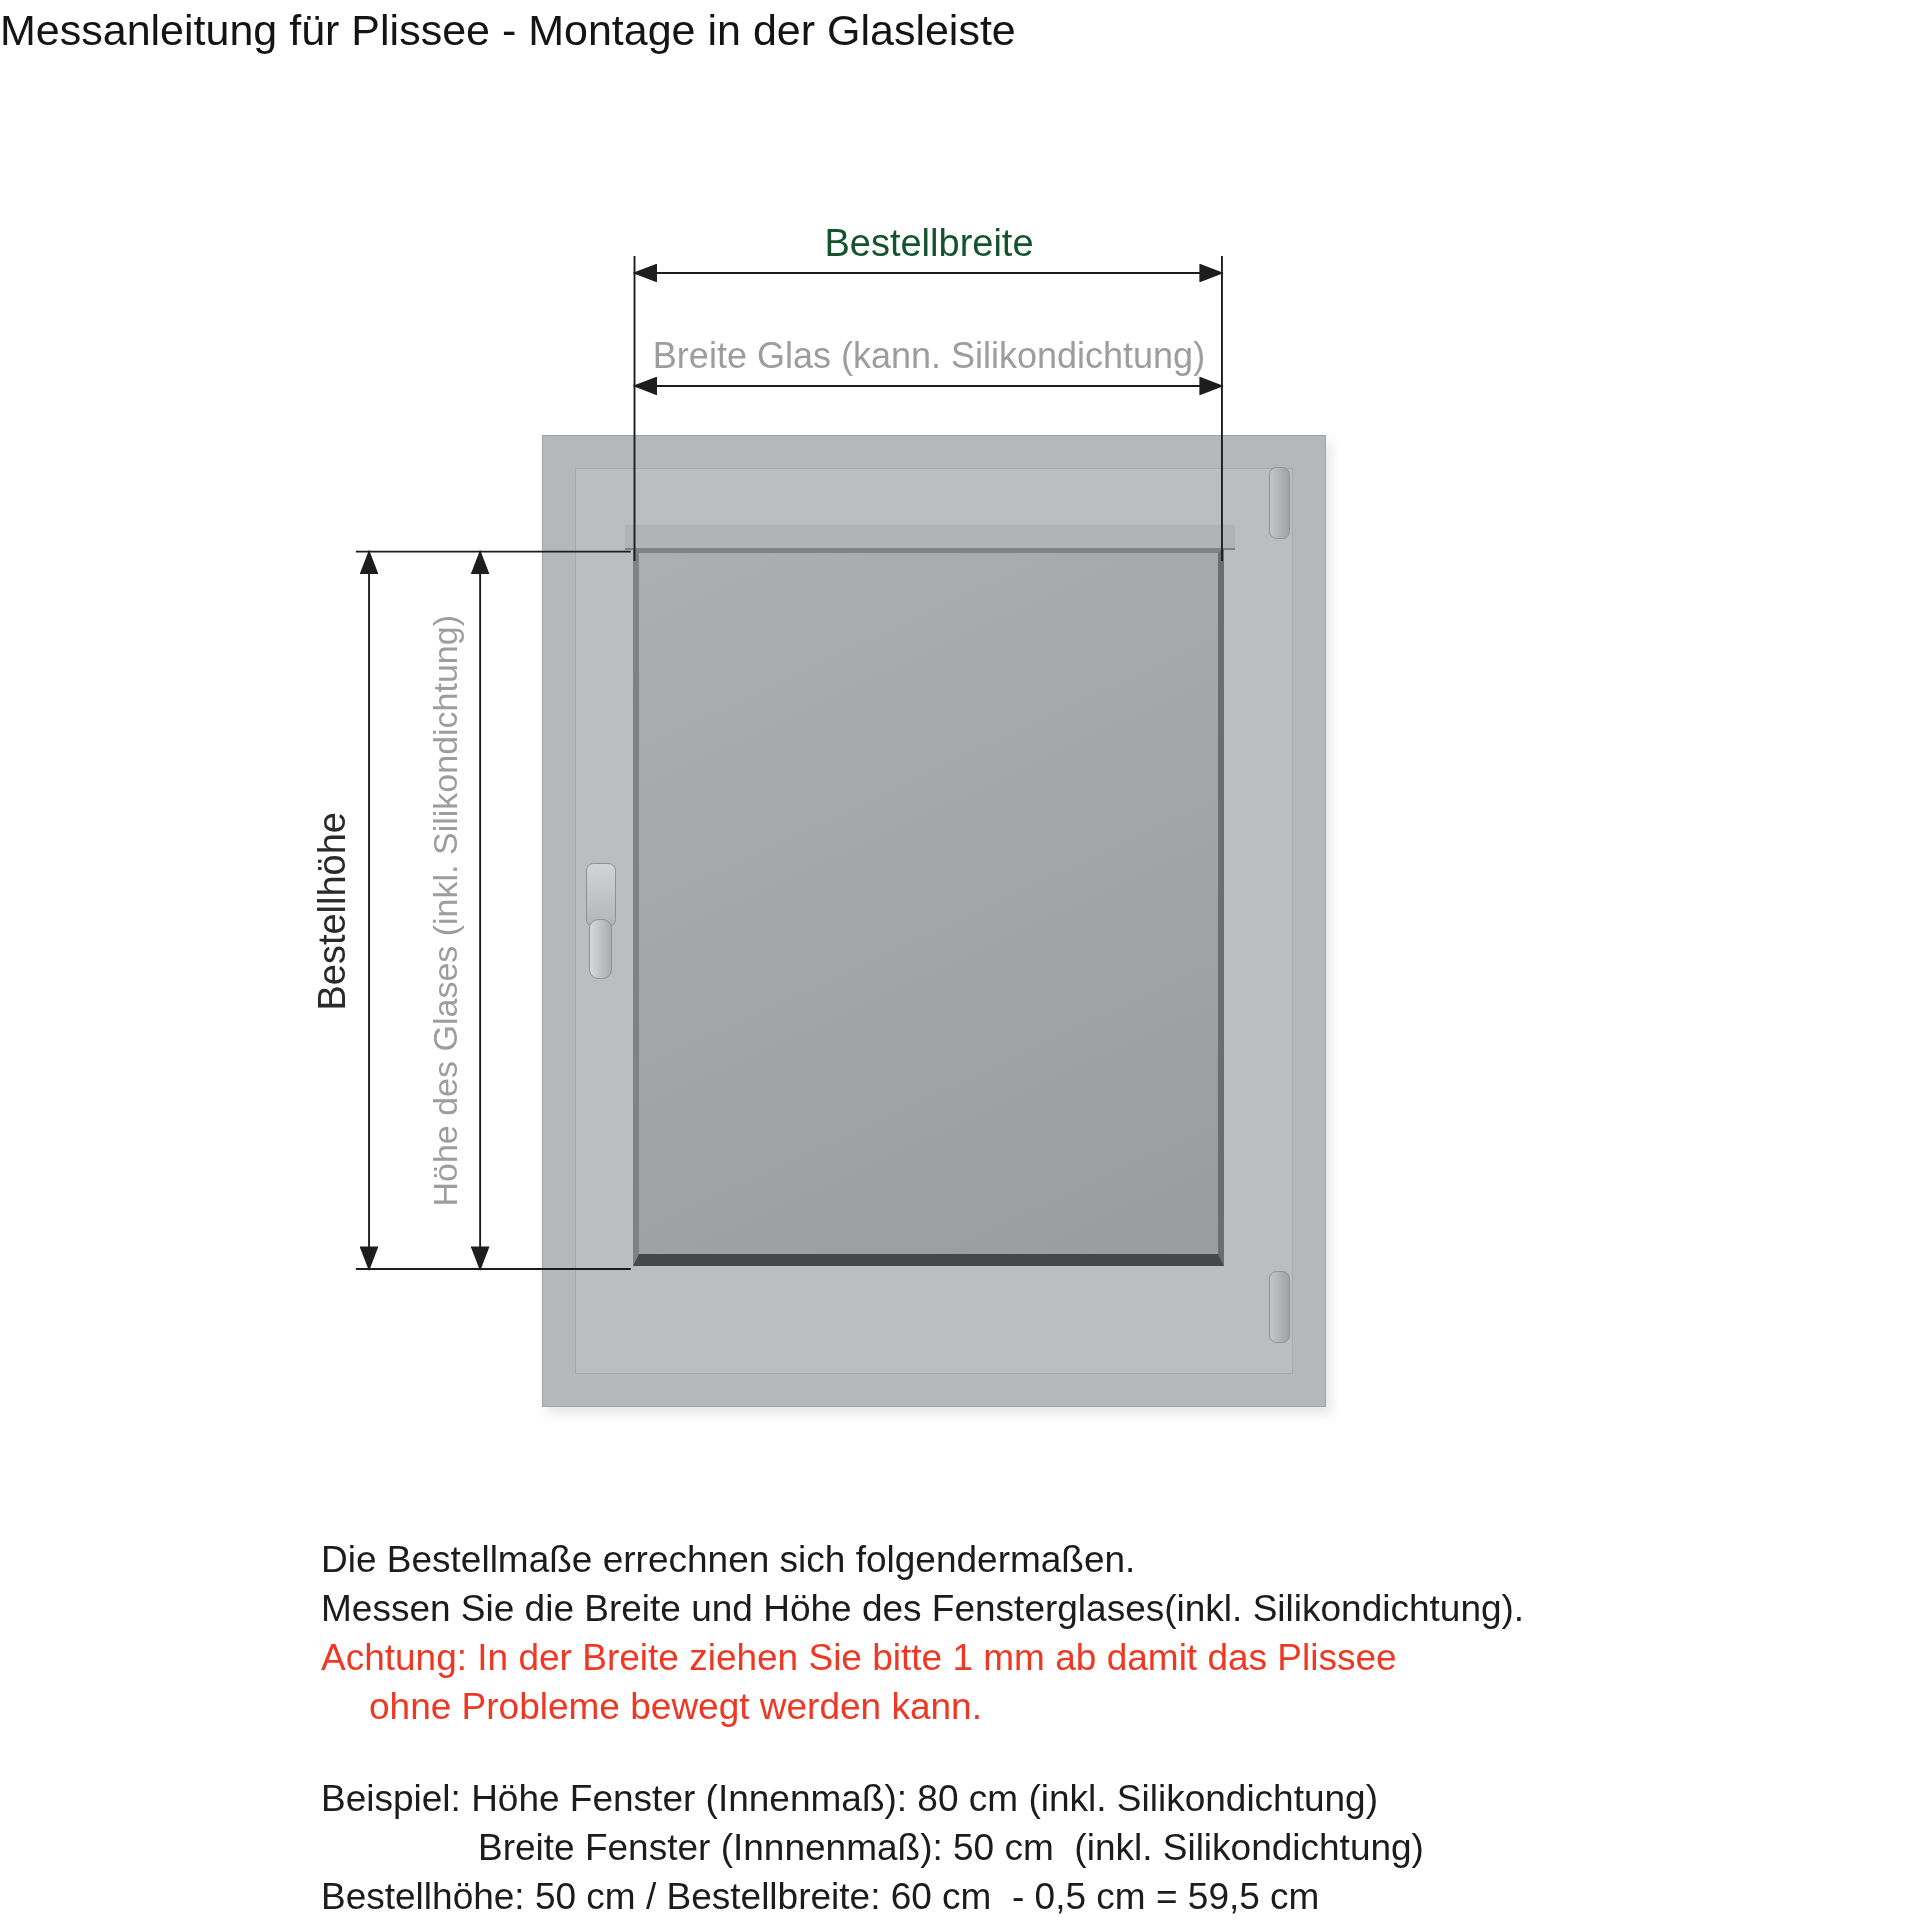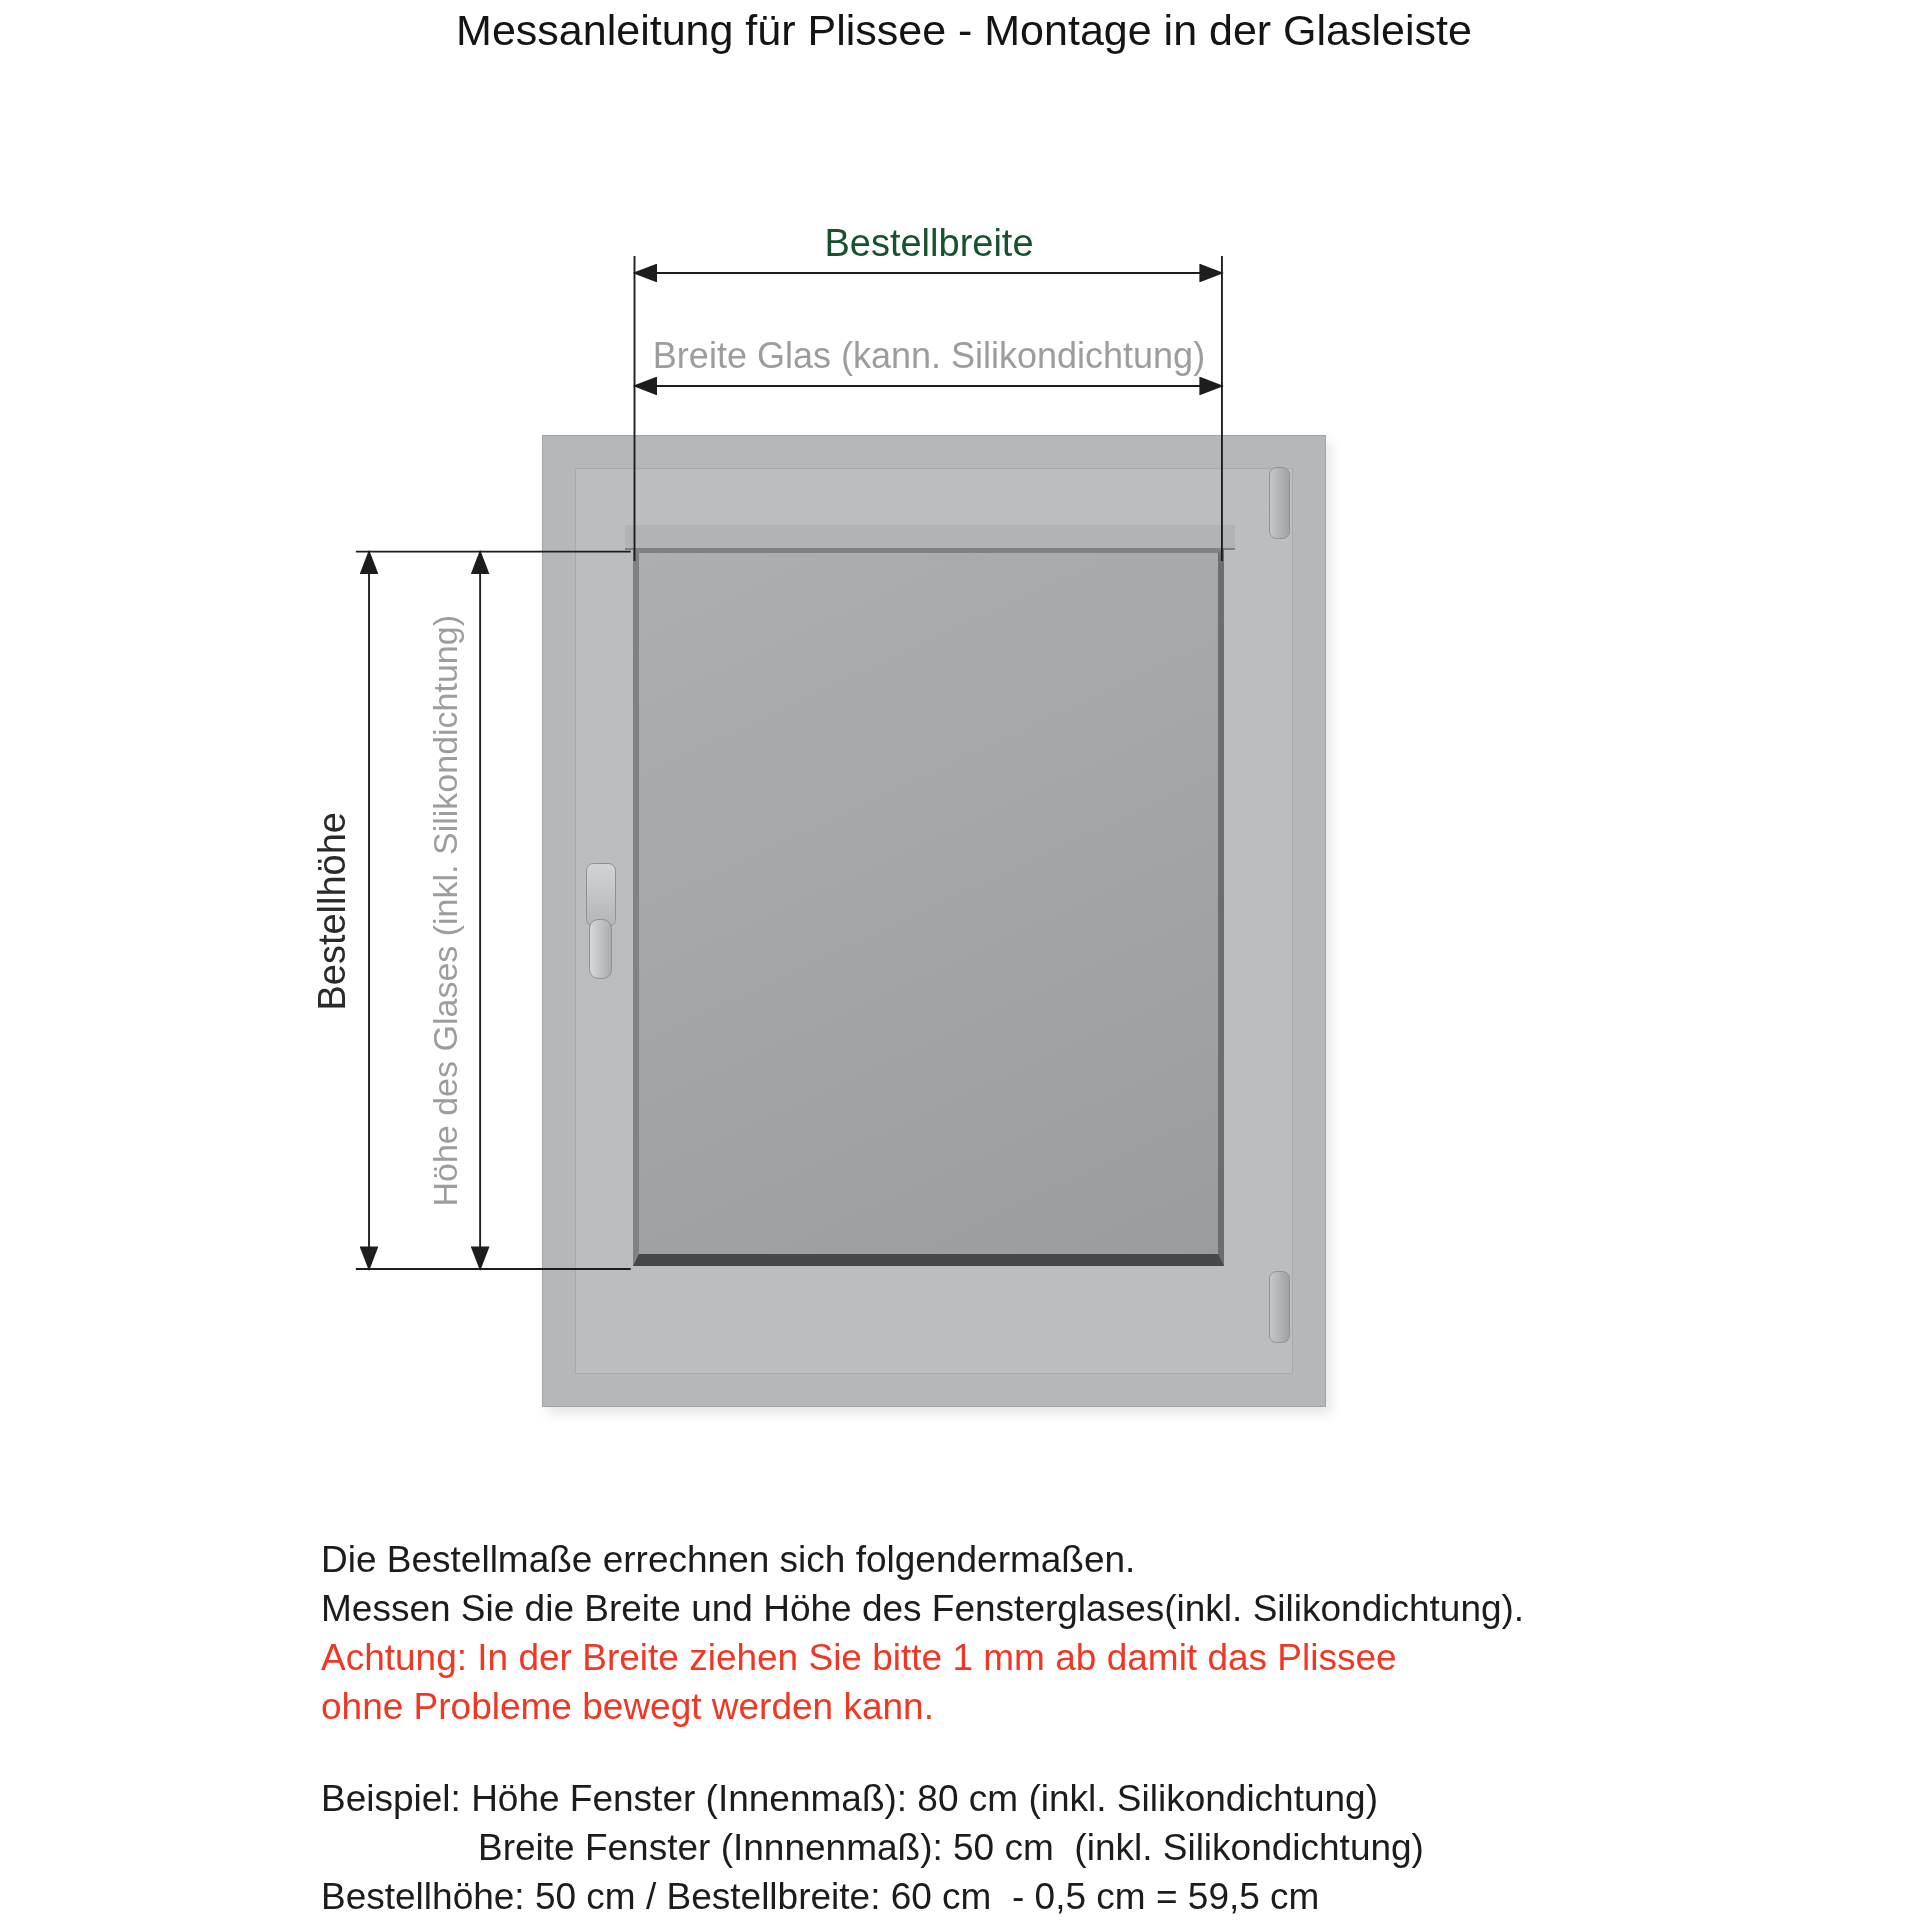--- a/index.html
+++ b/index.html
@@ -10,21 +10,20 @@
     background: #ffffff;
     font-family: "Liberation Sans", sans-serif;
     color: #1c1c1c;
     overflow: hidden;
   }
   .title {
     position: absolute;
     top: 5.6px;
     left: 0;
     width: 100%;
-    text-align: center;
     font-size: 43px;
     font-weight: 500;
     color: #141414;
     margin: 0;
   }
 
   
   .window-frame {
     position: absolute;
     left: 542px; top: 435px;
@@ -171,21 +170,21 @@
     </div>
     <div class="vlabel glass-height-label">
       <span style="color: rgb(157, 157, 157);">Höhe des Glases (inkl. Silikondichtung)</span>
     </div>
   </div>
 
   <div class="textblock">
     <div>Die Bestellmaße errechnen sich folgendermaßen.</div>
     <div>Messen Sie die Breite und Höhe des Fensterglases(inkl. Silikondichtung).</div>
     <div style="color: rgb(238, 56, 35);">Achtung: In der Breite ziehen Sie bitte 1 mm ab damit das Plissee</div>
-    <div style="color: rgb(238, 56, 35);">ohne Probleme bewegt werden kann.</div>
+    <div style="color: rgb(238, 56, 35); margin-left: 48px;">ohne Probleme bewegt werden kann.</div>
     <div class="spacer"></div>
     <div>Beispiel: Höhe Fenster (Innenmaß): 80 cm (inkl. Silikondichtung)</div>
     <div class="indent">Breite Fenster (Innnenmaß): 50 cm  (inkl. Silikondichtung)</div>
     <div>Bestellhöhe: 50 cm / Bestellbreite: 60 cm  - 0,5 cm = 59,5 cm</div>
   </div>
 
 </div>
 
 
 </body></html>

